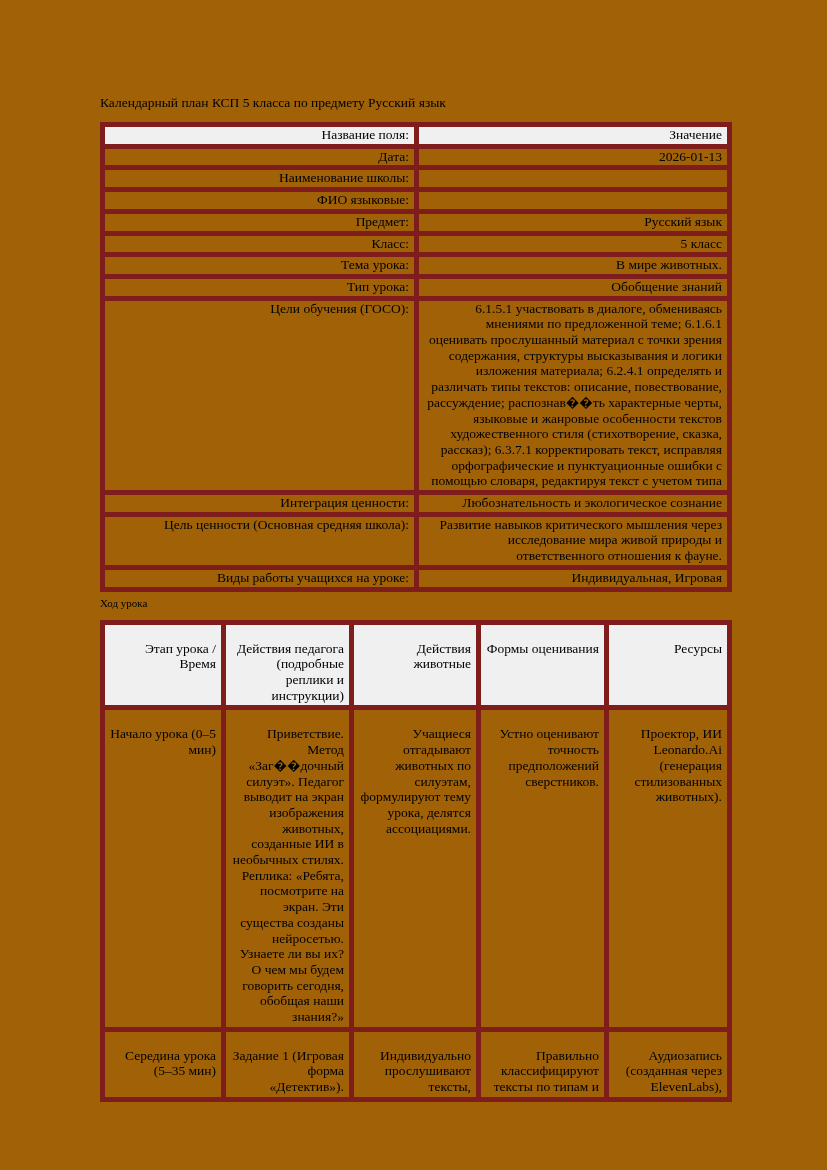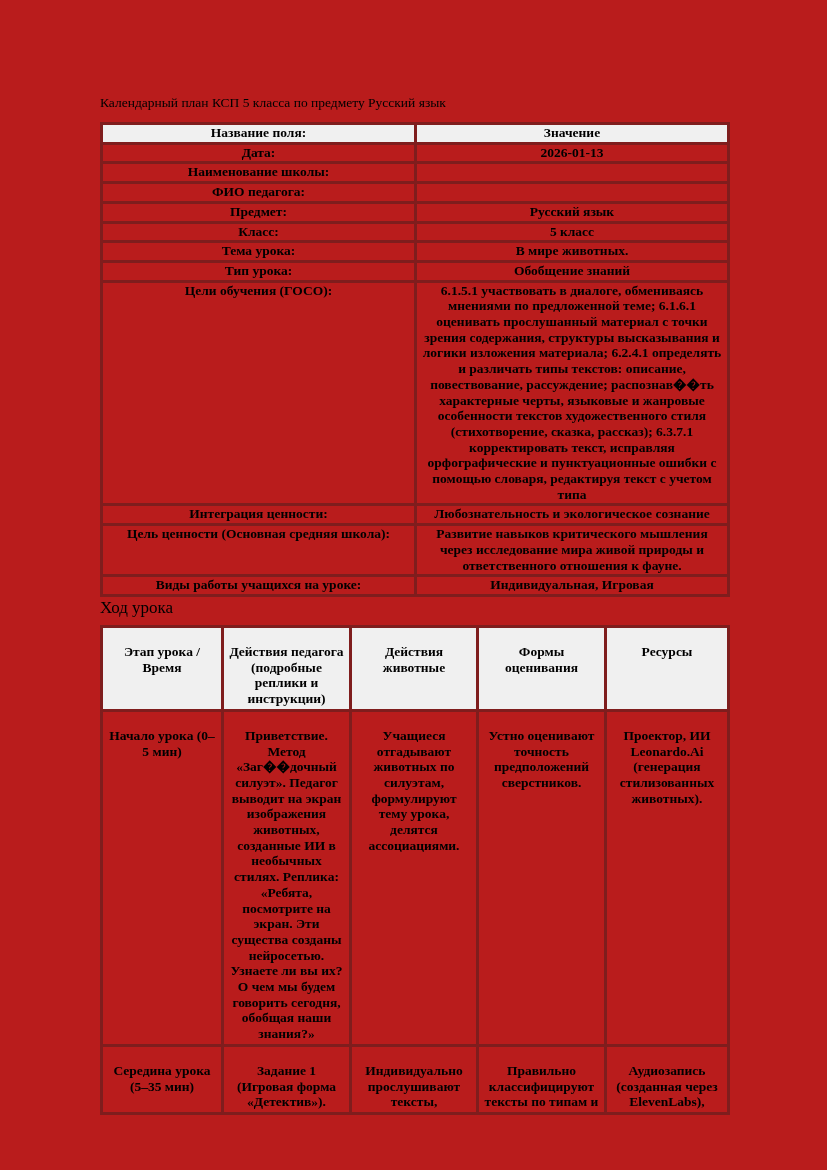--- a/index.html
+++ b/index.html
@@ -5,51 +5,51 @@
   html, body { margin: 0; padding: 0; }
   body {
     width: 827px; height: 1170px;
     background: #ffffff;
     font-family: "Liberation Serif", serif;
     color: #000;
   }
   .page {
     position: relative;
     width: 827px; height: 1170px;
-    background: #b91c1c;
+    background: #a16207;
     overflow: hidden;
   }
   .content {
     position: absolute;
     left: 100px; top: 95px;
     width: 627px;
   }
   .doc-title {
     font-size: 13.5px;
     line-height: 16px;
     margin: 0 0 11px 0;
   }
   .section-heading {
-    font-size: 17px;
+    font-size: 11px;
     line-height: 16px;
     margin: 3px 0 9px 0;
   }
   table {
     border-collapse: collapse;
     table-layout: fixed;
     width: 627px;
     font-size: 13.5px;
     line-height: 15.7px;
   }
   td, th {
-    border: 3px solid #7f1d1d;
+    border: 5px solid #7f1d1d;
     padding: 0px 5px 1px 5px;
     vertical-align: top;
-    text-align: center;
-    font-weight: bold;
+    text-align: right;
+    font-weight: normal;
     overflow: hidden;
     word-wrap: break-word;
   }
   tr.header-row td, tr.header-row th {
     background: #f0f0f0;
   }
   .info-table { margin-bottom: 0; }
   .lesson-table td, .lesson-table th { padding: 16px 5px 2px 5px; }
 </style>
 </head>
@@ -72,21 +72,21 @@
         </tr>
         <tr>
           <td>Дата:</td>
           <td>2026-01-13</td>
         </tr>
         <tr>
           <td>Наименование школы:</td>
           <td></td>
         </tr>
         <tr>
-          <td>ФИО педагога:</td>
+          <td>ФИО языковые:</td>
           <td></td>
         </tr>
         <tr>
           <td>Предмет:</td>
           <td>Русский язык</td>
         </tr>
         <tr>
           <td>Класс:</td>
           <td>5 класс</td>
         </tr>

